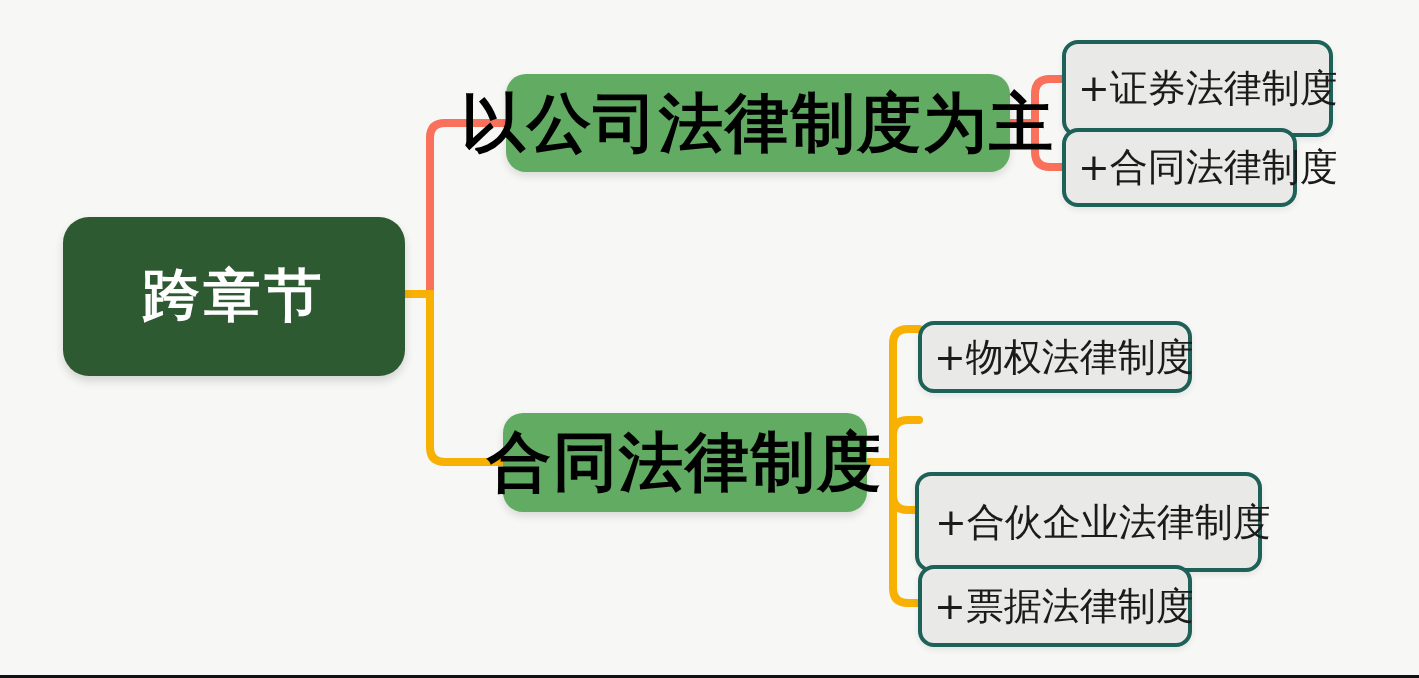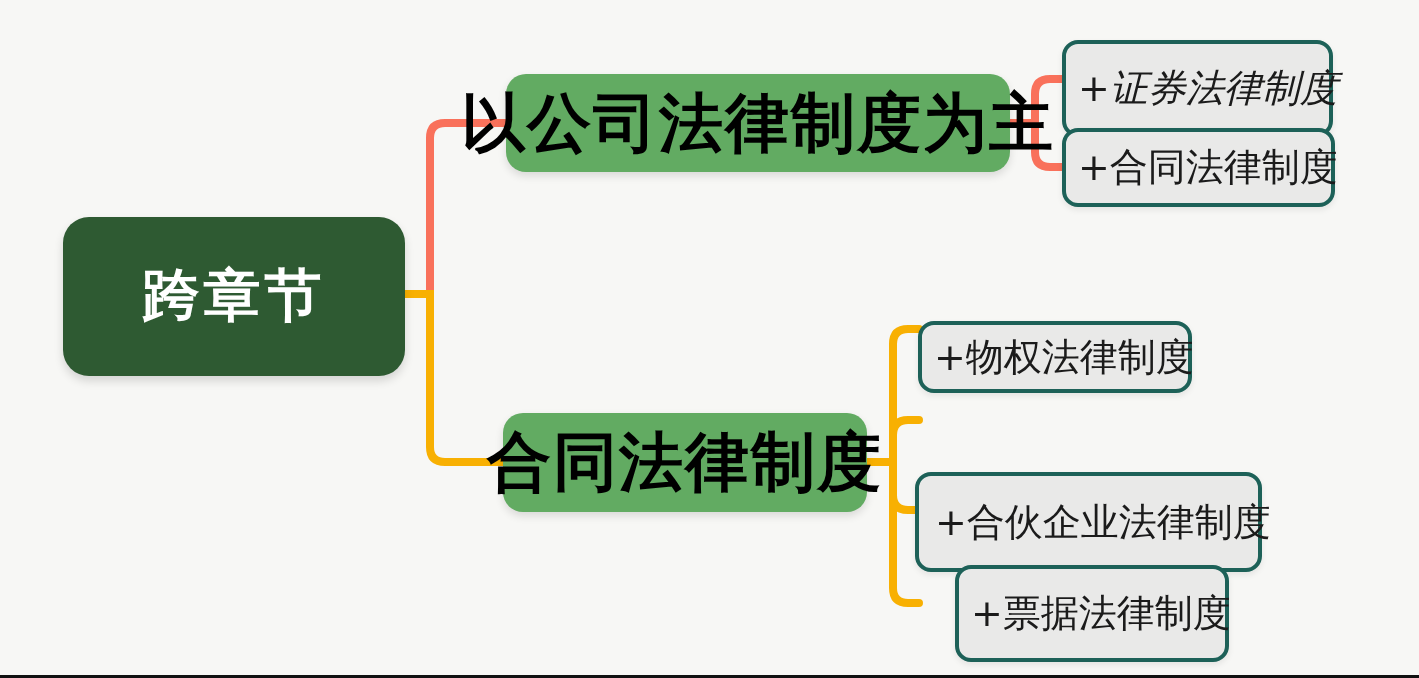--- a/index.html
+++ b/index.html
@@ -77,26 +77,26 @@
     background: #e9e9e8;
     border: 4px solid #1d6158;
     border-radius: 16px;
     color: #1b1b1b;
     font-size: 38px;
     font-weight: 400;
     justify-content: flex-start;
     padding-left: 12px;
     box-shadow: 0 3px 6px rgba(0,0,0,0.08);
   }
-  .leaf-t1 { left: 1062px; top: 40px;  width: 271px; height: 97px; font-style: italic; }
-  .leaf-t2 { left: 1062px; top: 128px; width: 273px; height: 79px; }
+  .leaf-t1 { left: 1062px; top: 40px;  width: 271px; height: 97px; }
+  .leaf-t2 { left: 1062px; top: 128px; width: 235px; height: 79px; }
   .leaf-b1 { left: 918px;  top: 293px; width: 274px; height: 72px; margin-top: 28px; }
   .leaf-b2 { left: 918px;  top: 383px; width: 274px; height: 74px; }
   .leaf-b3 { left: 915px;  top: 472px; width: 347px; height: 100px; padding-left: 16px; }
-  .leaf-b4 { left: 955px;  top: 565px; width: 274px; height: 97px; }
+  .leaf-b4 { left: 918px;  top: 565px; width: 274px; height: 82px; }
   .bottom-edge {
     position: absolute;
     left: 0;
     bottom: 0;
     width: 1419px;
     height: 3px;
     background: #111111;
     z-index: 3;
   }
 </style>

